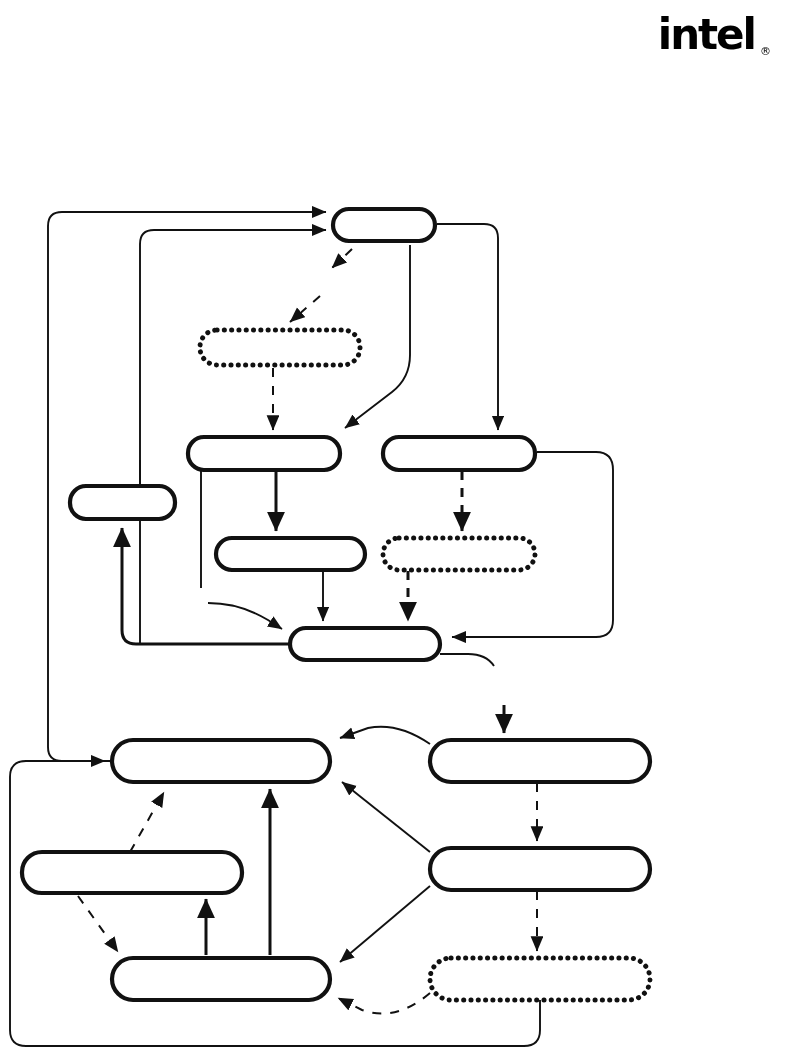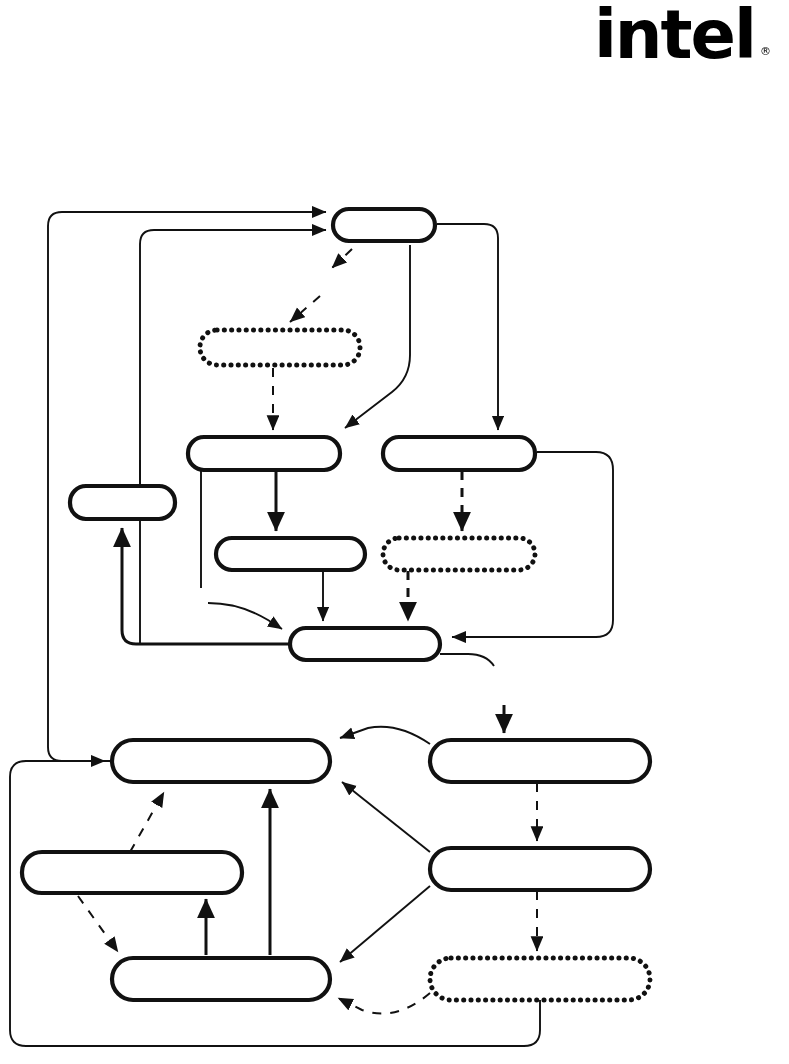--- a/index.html
+++ b/index.html
@@ -26,21 +26,21 @@
   #brand {
     position: absolute;
     right: 14px;
     top: 4px;
     width: 150px;
     height: 62px;
   }
   #brand .logo-text {
     font-family: "DejaVu Sans", sans-serif;
     font-weight: 700;
-    font-size: 67px;
+    font-size: 42px;
     letter-spacing: -2px;
     color: #000000;
     line-height: 62px;
     position: absolute;
     right: 20px;
     top: 0;
     white-space: nowrap;
     text-align: center;
   }
   #brand .logo-reg {

